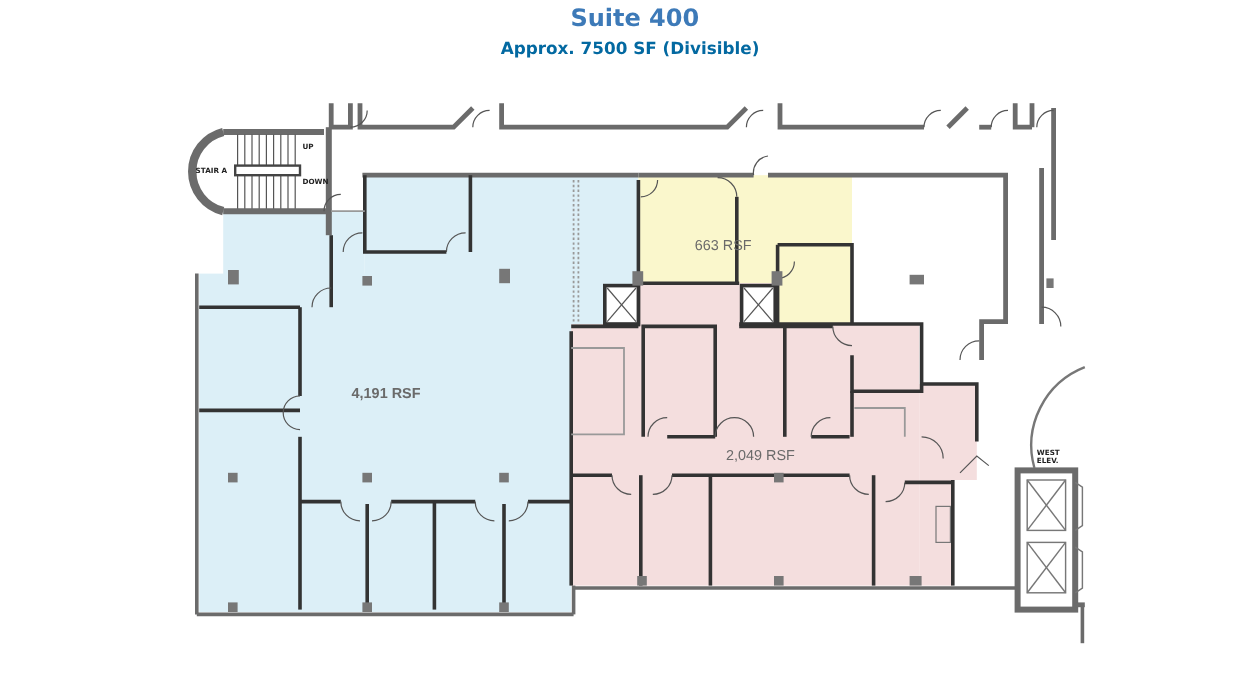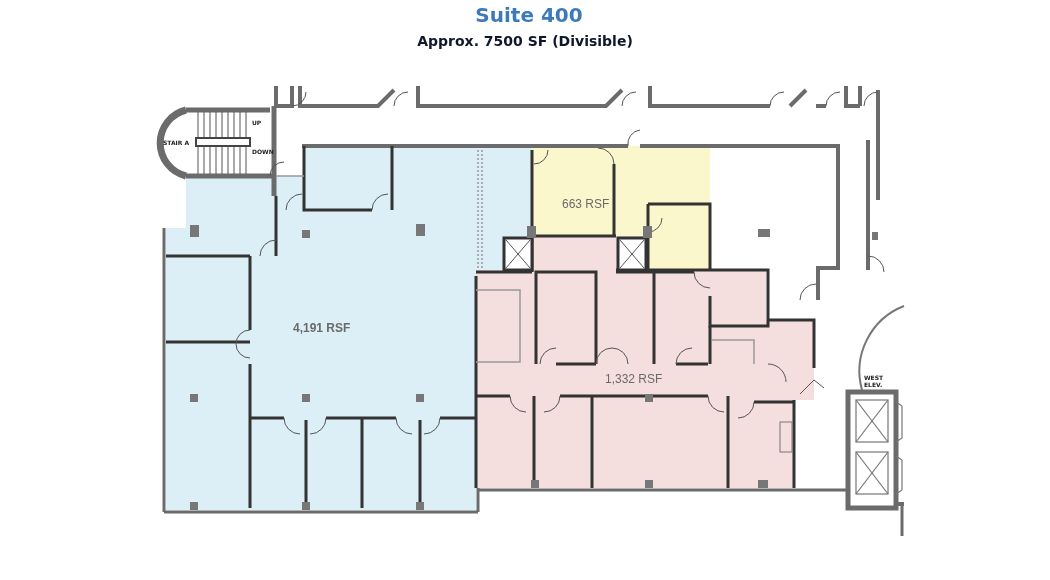--- a/index.html
+++ b/index.html
@@ -1,18 +1,18 @@
 <!DOCTYPE html>
 <html><head>
 <meta charset="utf-8">
 <style>
   html,body{margin:0;padding:0;background:#fff;}
   body{width:1050px;height:580px;position:relative;overflow:hidden;font-family:"Liberation Sans",sans-serif;}
   .title{position:absolute;left:4px;width:1050px;top:0;text-align:center;font-family:"DejaVu Sans",sans-serif;font-weight:bold;color:#3d7ab8;font-size:20px;line-height:30px;}
-  .subtitle{position:absolute;left:0;width:1050px;top:31px;text-align:center;font-family:"DejaVu Sans",sans-serif;font-weight:bold;color:#0f172a;font-size:14px;line-height:20px;}
+  .subtitle{position:absolute;left:0;width:1050px;top:31px;text-align:center;font-family:"DejaVu Sans",sans-serif;font-weight:bold;color:#0369a1;font-size:14px;line-height:20px;}
   svg{position:absolute;left:0;top:0;}
   .lbl{position:absolute;font-family:"Liberation Sans",sans-serif;color:#6a6a6a;font-size:12px;white-space:nowrap;}
   .tiny{position:absolute;font-family:"DejaVu Sans",sans-serif;font-weight:bold;color:#222;font-size:6px;white-space:nowrap;}
 </style>
 </head>
 <body>
 
 <div class="title">Suite 400</div>
 <div class="subtitle">Approx. 7500 SF (Divisible)</div>
 
@@ -203,20 +203,20 @@
     <rect x="645" y="394" width="8" height="8"></rect>
     <rect x="531" y="480" width="8" height="8"></rect>
     <rect x="645" y="480" width="8" height="8"></rect>
     <rect x="758" y="480" width="10" height="8"></rect>
     <rect x="872" y="232" width="6" height="8"></rect>
     <rect x="780" y="422" width="12" height="30" fill="none" stroke="#777"></rect>
   </g>
 </svg>
 
 <div class="lbl" style="left:293px;top:321px;font-weight:bold;">4,191 RSF</div>
-<div class="lbl" style="left:605px;top:372px;">1,332 RSF</div>
-<div class="lbl" style="left:562px;top:197px;">663 RSF</div>
+<div class="lbl" style="left:605px;top:372px;">2,049 RSF</div>
+<div class="lbl" style="left:579px;top:197px;">663 RSF</div>
 
 <div class="tiny" style="left:163px;top:139px;">STAIR A</div>
 <div class="tiny" style="left:252px;top:119px;">UP</div>
 <div class="tiny" style="left:252px;top:148px;">DOWN</div>
 <div class="tiny" style="left:864px;top:374px;">WEST</div>
 <div class="tiny" style="left:864px;top:381px;">ELEV.</div>
 
 </body></html>

